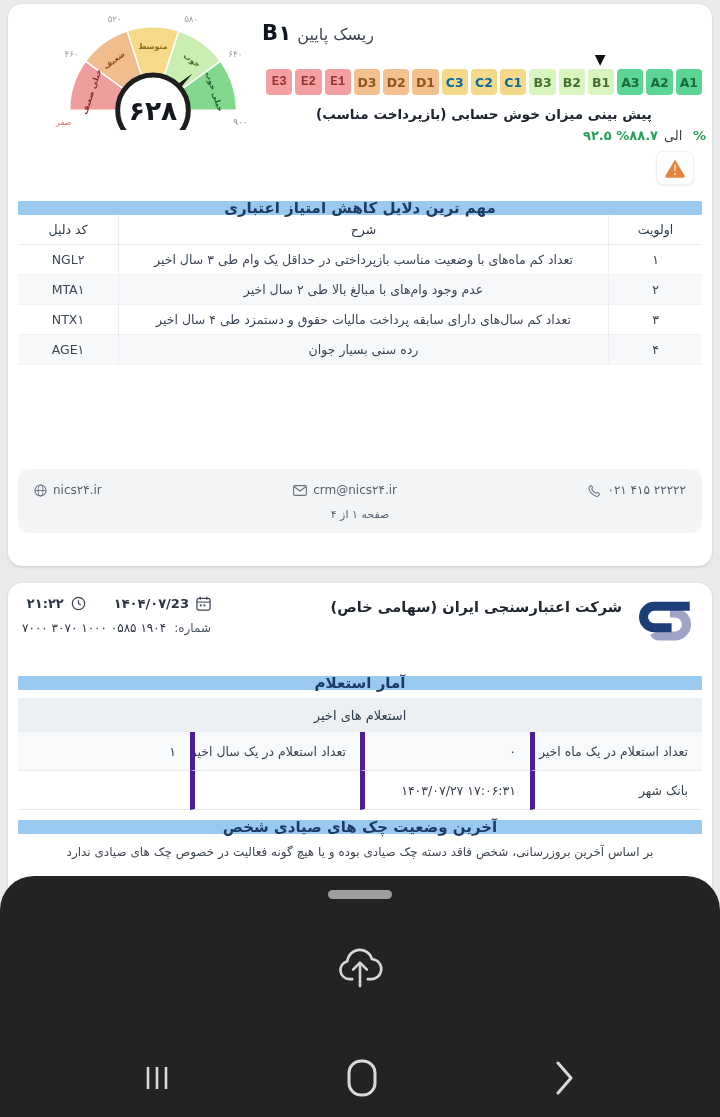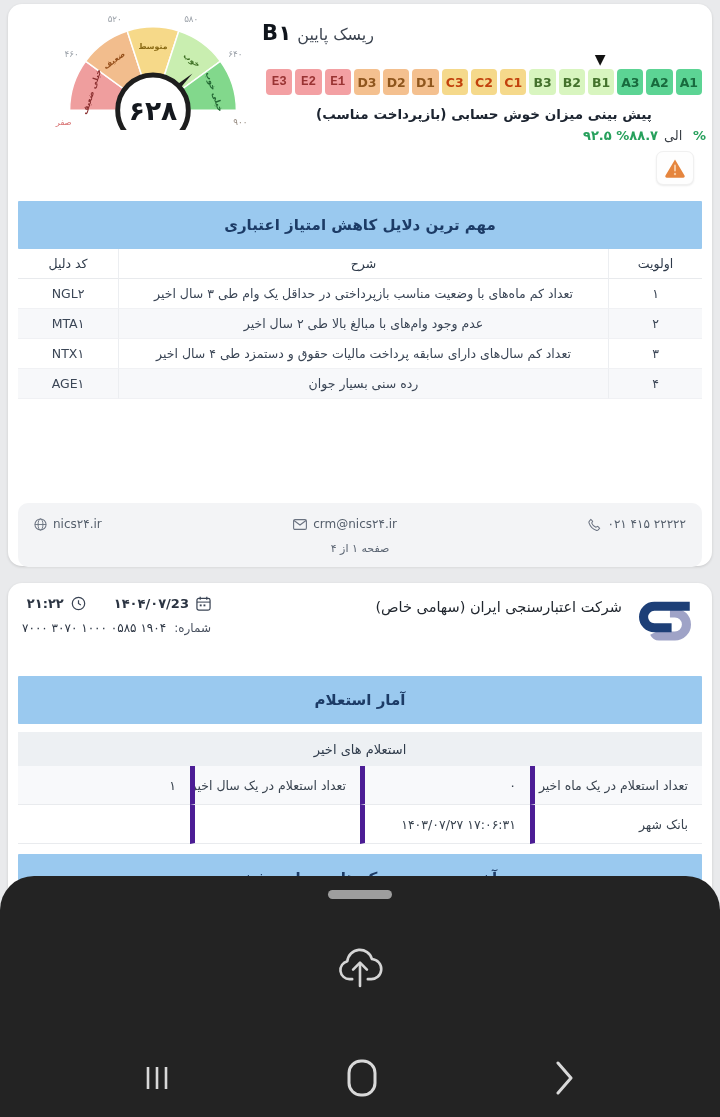--- a/index.html
+++ b/index.html
@@ -28,36 +28,36 @@
   .scale-wrap { width:436px; margin:0 auto; direction:ltr; }
   .arrow-row { display:grid; grid-template-columns:repeat(15,1fr); height:19px; }
   .marker { grid-column:12; text-align:center; font-size:14px; color:#121212; line-height:18px; }
   .cells-row { display:grid; grid-template-columns:repeat(15,1fr); gap:3px; }
   .cell {
     height:26px; border-radius:4px; font-size:12.5px; font-weight:bold;
     display:flex; align-items:center; justify-content:center;
   }
   .t-e { background:#f3a0a3; color:#993333;font-family:Liberation Mono, monospace; }
   .t-d { background:#f4c08f; color:#8f561d; }
-  .t-c { background:#f5d98b; color:#c2410c; }
+  .t-c { background:#f5d98b; color:#0369a1; }
   .t-b { background:#d8f5bf; color:#44722c; }
   .t-a { background:#5cd494; color:#186b3e; }
   .caption { text-align:center; margin-top:11px; font-size:13.5px; font-weight:bold; color:#1c2430; }
   .range { direction:ltr; text-align:right; margin-top:6px; font-size:13px; font-weight:bold; }
   .range .pct { color:#27a05c; }
   .range .conj { color:#3a3f46; margin:0 6px; font-weight:normal; }
 
   .warn-row { display:flex; justify-content:flex-end; padding:8px 18px 0; }
   .warn-box {
     width:38px; height:34px; background:#fefefe; border:1px solid #f0f0f0; border-radius:7px;
     display:flex; align-items:center; justify-content:center; box-shadow:0 1px 2px rgba(0,0,0,.08);
   }
 
   .bar {
-    margin:16px 10px 0; height:48px; background:#9ac9ef; border-radius:1px;
+    margin:16px 10px 0; height:14px; background:#9ac9ef; border-radius:1px;
     display:flex; align-items:center; justify-content:center;
     font-size:15px; font-weight:bold; color:#1c3b66; direction:rtl;
   }
 
   
   .r-table { margin:0 10px; direction:rtl; font-size:12.5px; color:#3b4656; }
   .rt-row { display:grid; grid-template-columns:94px 490px 100px; }
   .rt-row > div {
     height:30px; line-height:30px; text-align:center; border-left:1px solid #eceef1;
     border-bottom:1px solid #f0f1f4; white-space:nowrap; overflow:hidden;
@@ -71,21 +71,21 @@
     margin:104px 10px 0; background:#f3f4f6; border-radius:10px; padding:14px 16px 12px;
   }
   .foot-row { display:flex; direction:rtl; justify-content:space-between; align-items:center; }
   .foot-item { direction:ltr; display:flex; align-items:center; gap:6px; font-size:12px; color:#545e6b; }
   .foot-page { text-align:center; margin-top:11px; font-size:11px; color:#5a6472; direction:rtl; }
 
   
   .c2-head { display:flex; direction:rtl; align-items:flex-start; padding:13px 14px 8px; }
   .c2-logo { flex:0 0 auto; margin-inline-end:10px; }
   .c2-co { text-align:right; }
-  .c2-name { font-size:14.5px; font-weight:normal; color:#20262e; line-height:22px; }
+  .c2-name { font-size:14.5px; font-weight:bold; color:#20262e; line-height:22px; }
   .c2-lic { font-size:12px; color:#333a43; margin-top:7px; }
   .c2-spacer { flex:1; }
   .c2-meta { text-align:left; }
   .c2-dt { display:flex; direction:rtl; align-items:center; gap:7px; font-size:13px; font-weight:bold; color:#2b3442; }
   .c2-dt .gap { width:14px; }
   .c2-serial { margin-top:10px; direction:rtl; text-align:left; font-size:12px; color:#2b3442; }
   .c2-serial .lbl { margin-inline-end:8px; color:#4a5260;margin-top:8px; }
 
   .subbar {
     margin:8px 10px 0; height:34px; background:#edf0f3;

